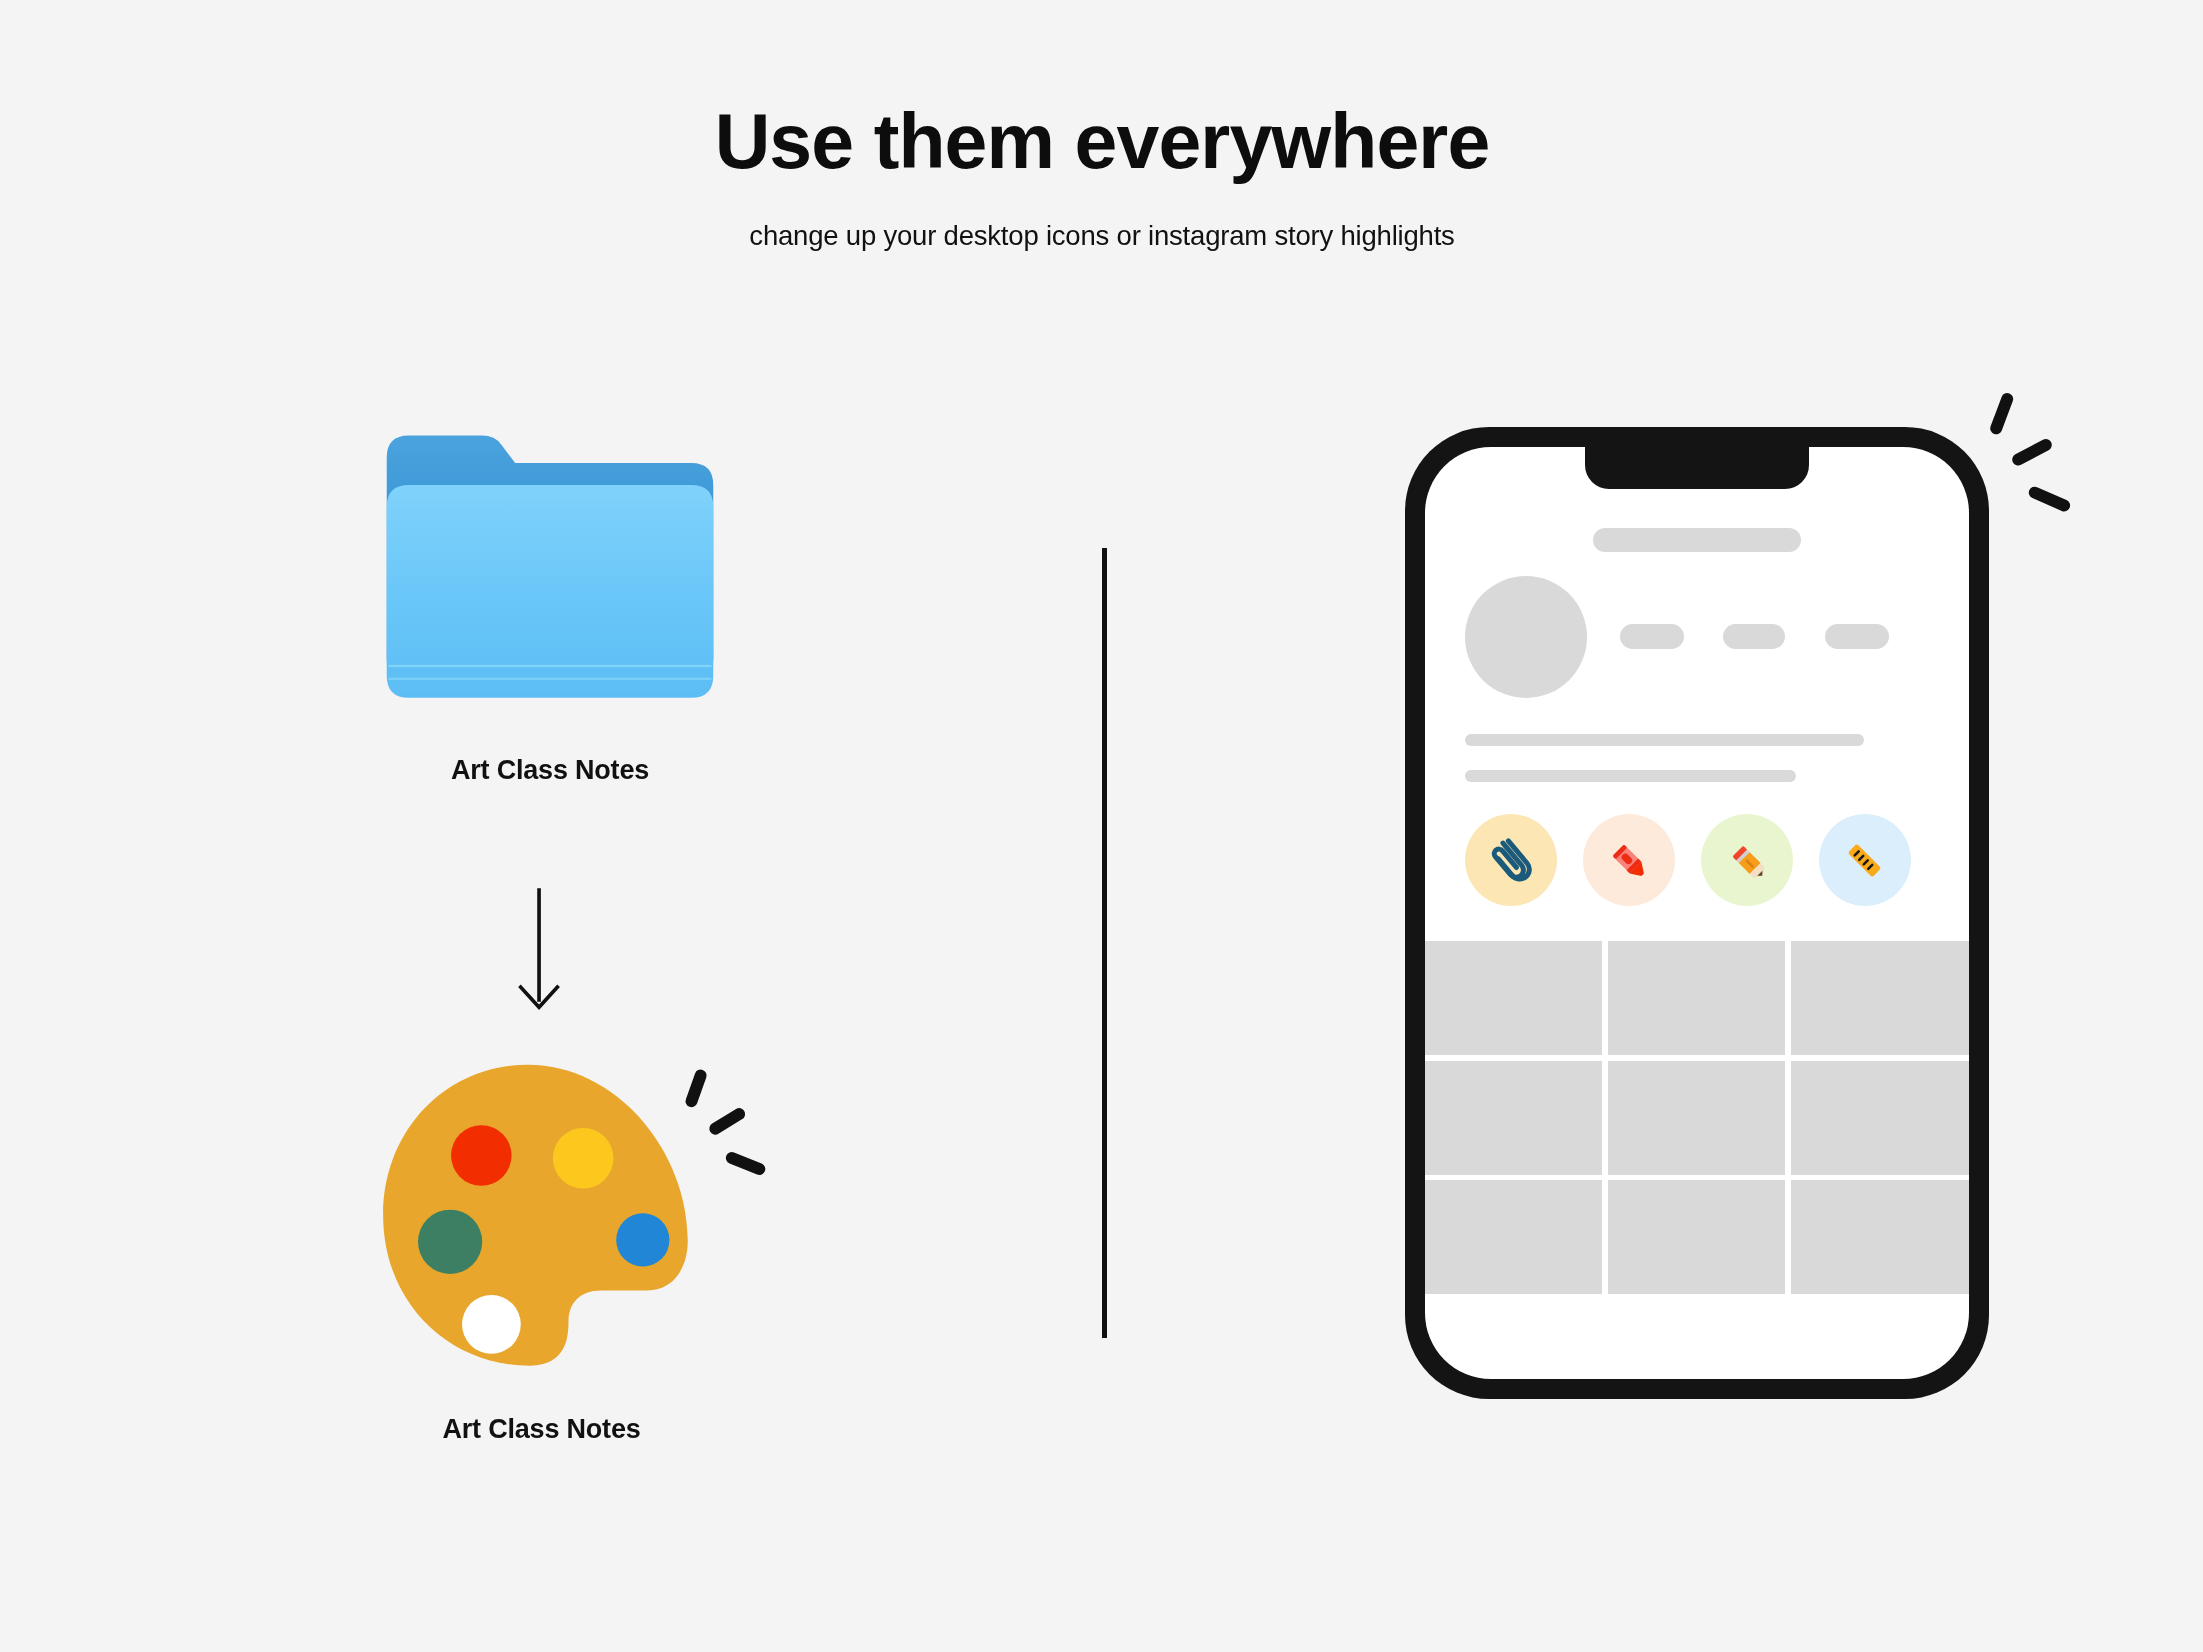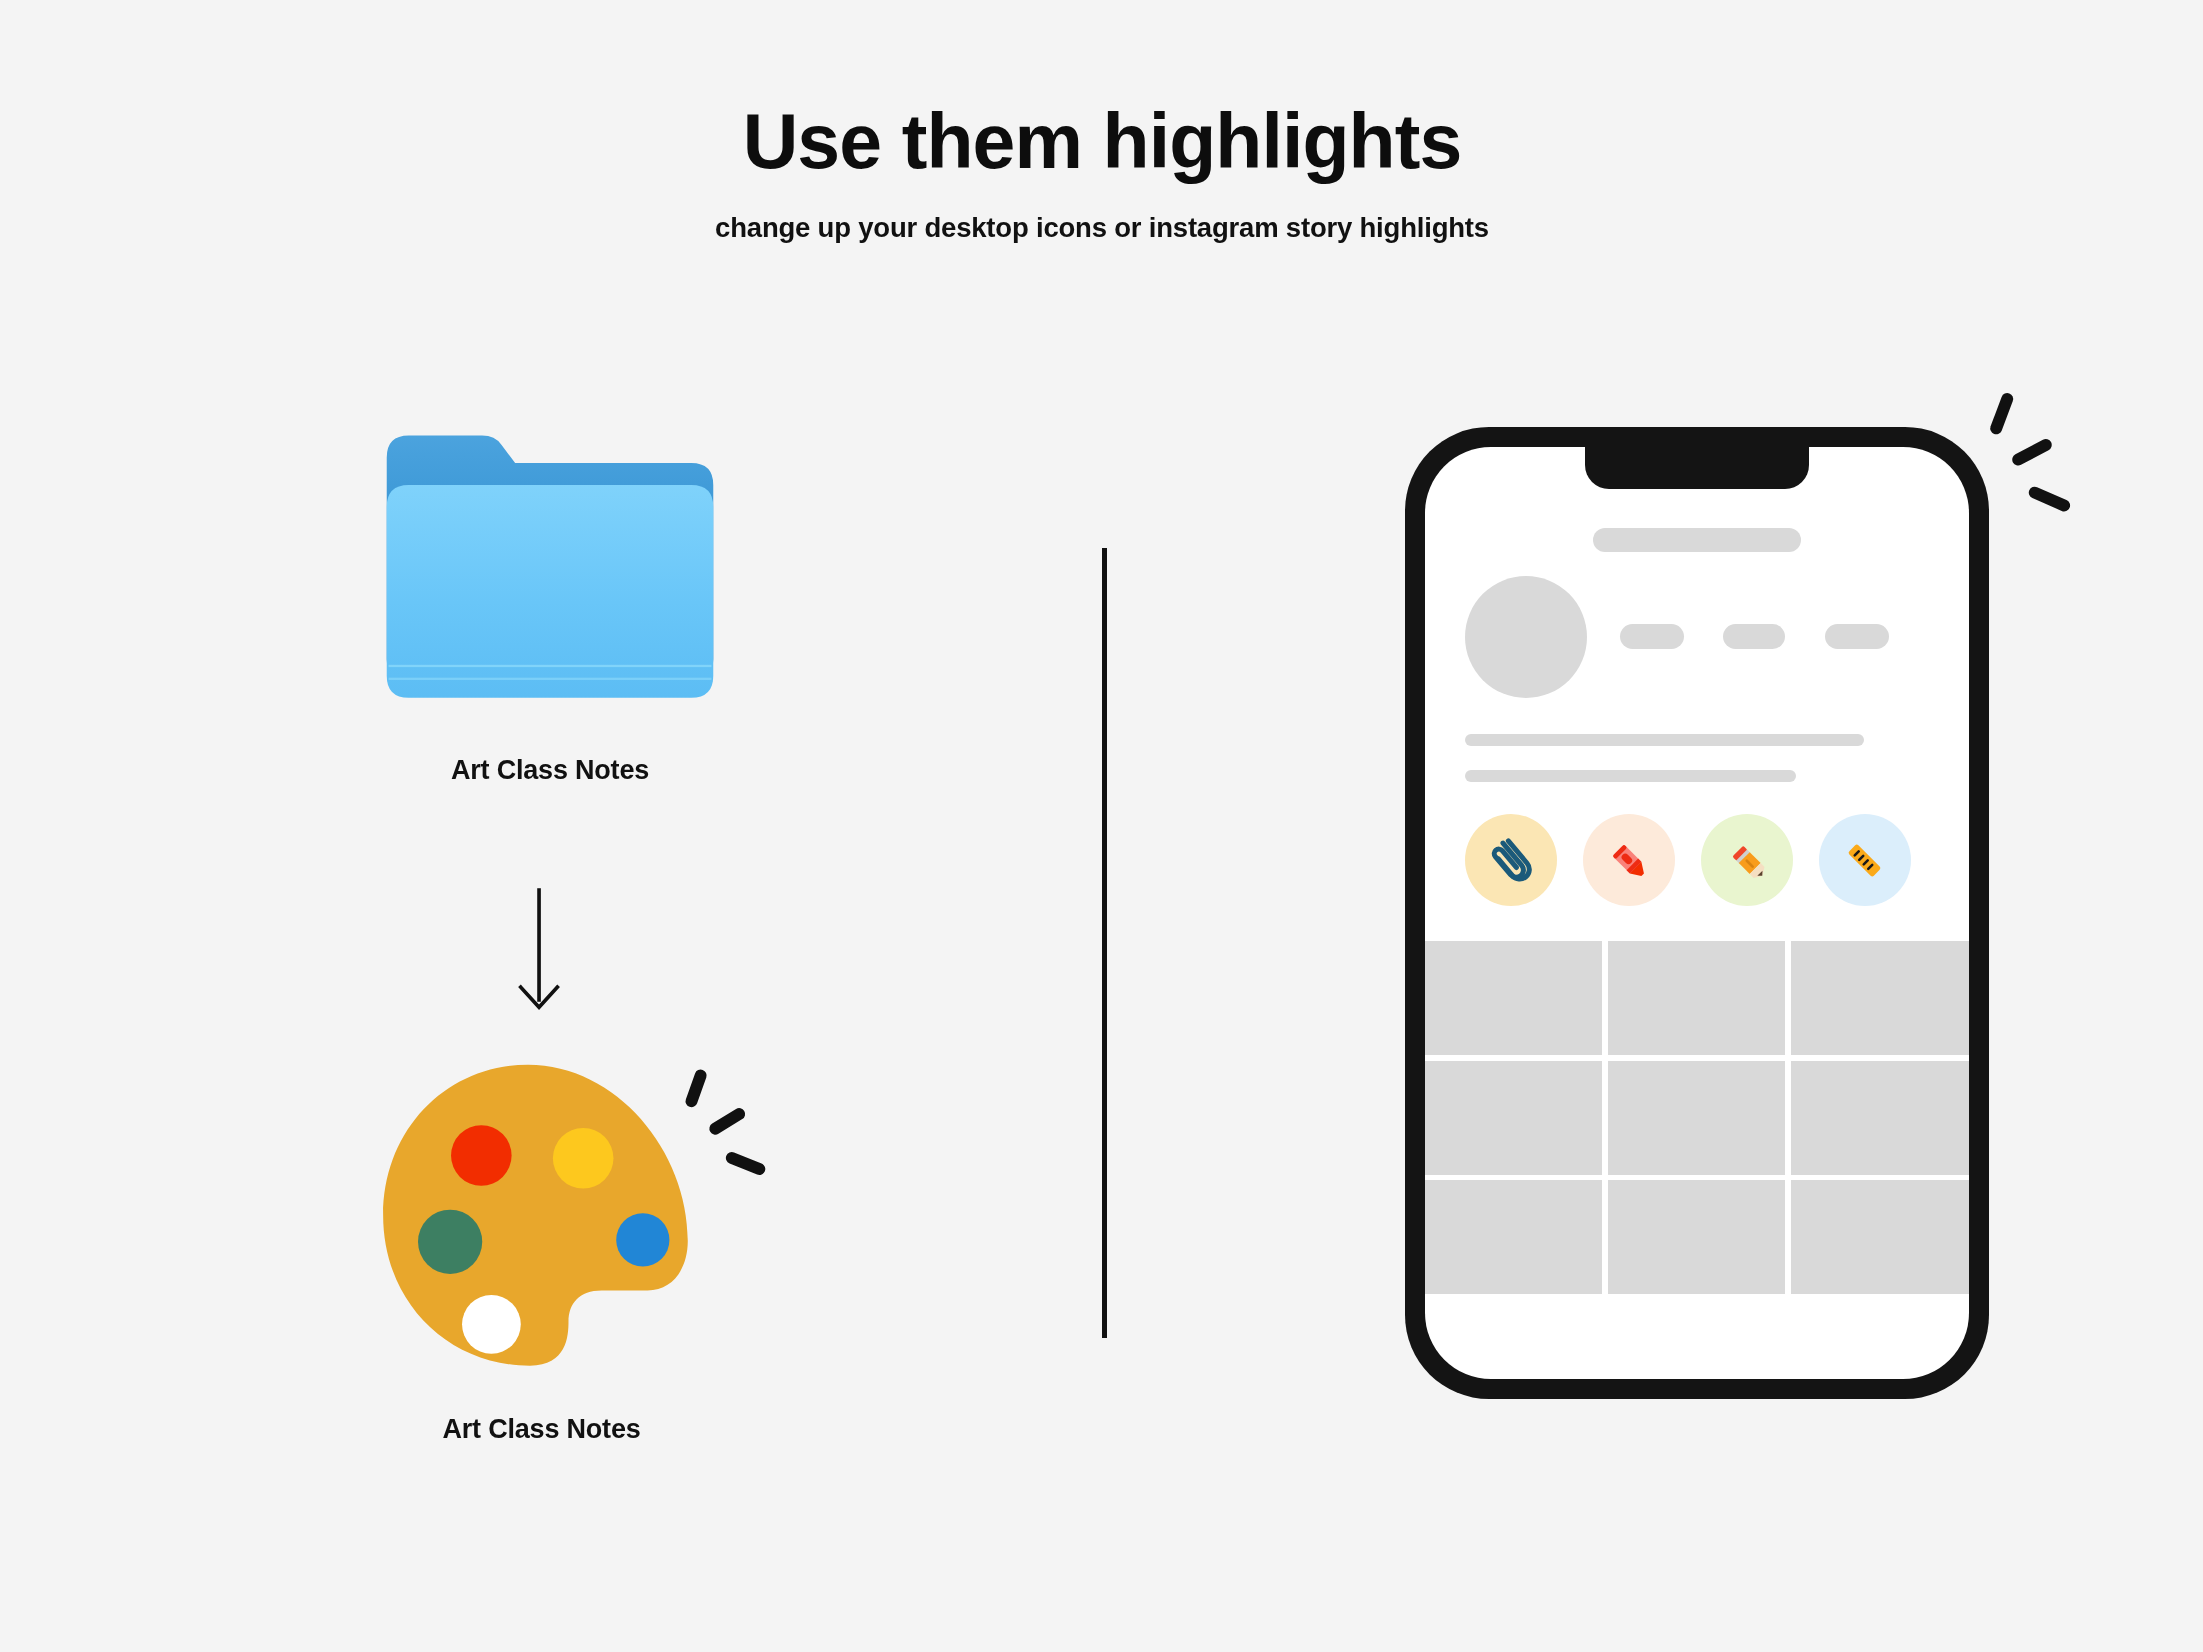--- a/index.html
+++ b/index.html
@@ -19,24 +19,24 @@
   .page-title{
     margin:0;
     padding-top:101px;
     font-size:77px;
     font-weight:bold;
     letter-spacing:-0.9px;
     color:#0d0d0d;
     line-height:1.05;
   }
   .page-subtitle{
-    margin:4px;
+    margin:12px;
     padding-top:26px;
     font-size:27.5px;
-    font-weight:bold;
+    font-weight:normal;
     color:#111111;
     letter-spacing:-0.2px;
   }
 
   
   .left-col{
     position:absolute;
     left:0;top:0;width:1102px;height:1398px;
   }
 
@@ -174,21 +174,21 @@
   
   .sparkle-lines{position:absolute;}
   .sparkle-lines line{stroke:#111111;stroke-width:13;stroke-linecap:round;}
   .sparkle-phone{left:588px;top:-9.2px;width:156px;height:156px;}
   .sparkle-palette{left:303px;top:4.6px;width:110px;height:129px;}
 </style>
 </head>
 <body>
 
 <div class="header">
-  <h1 class="page-title">Use them highlights</h1>
+  <h1 class="page-title">Use them everywhere</h1>
   <p class="page-subtitle">change up your desktop icons or instagram story highlights</p>
 </div>
 
 <div class="left-col">
 
   <div class="folder-wrap">
     <svg class="folder-svg" viewBox="0 0 368 302" xmlns="http://www.w3.org/2000/svg">
       <defs>
         <linearGradient id="tabGrad" x1="0" y1="0" x2="0" y2="1">
           <stop offset="0%" stop-color="#4ba3de"></stop>

